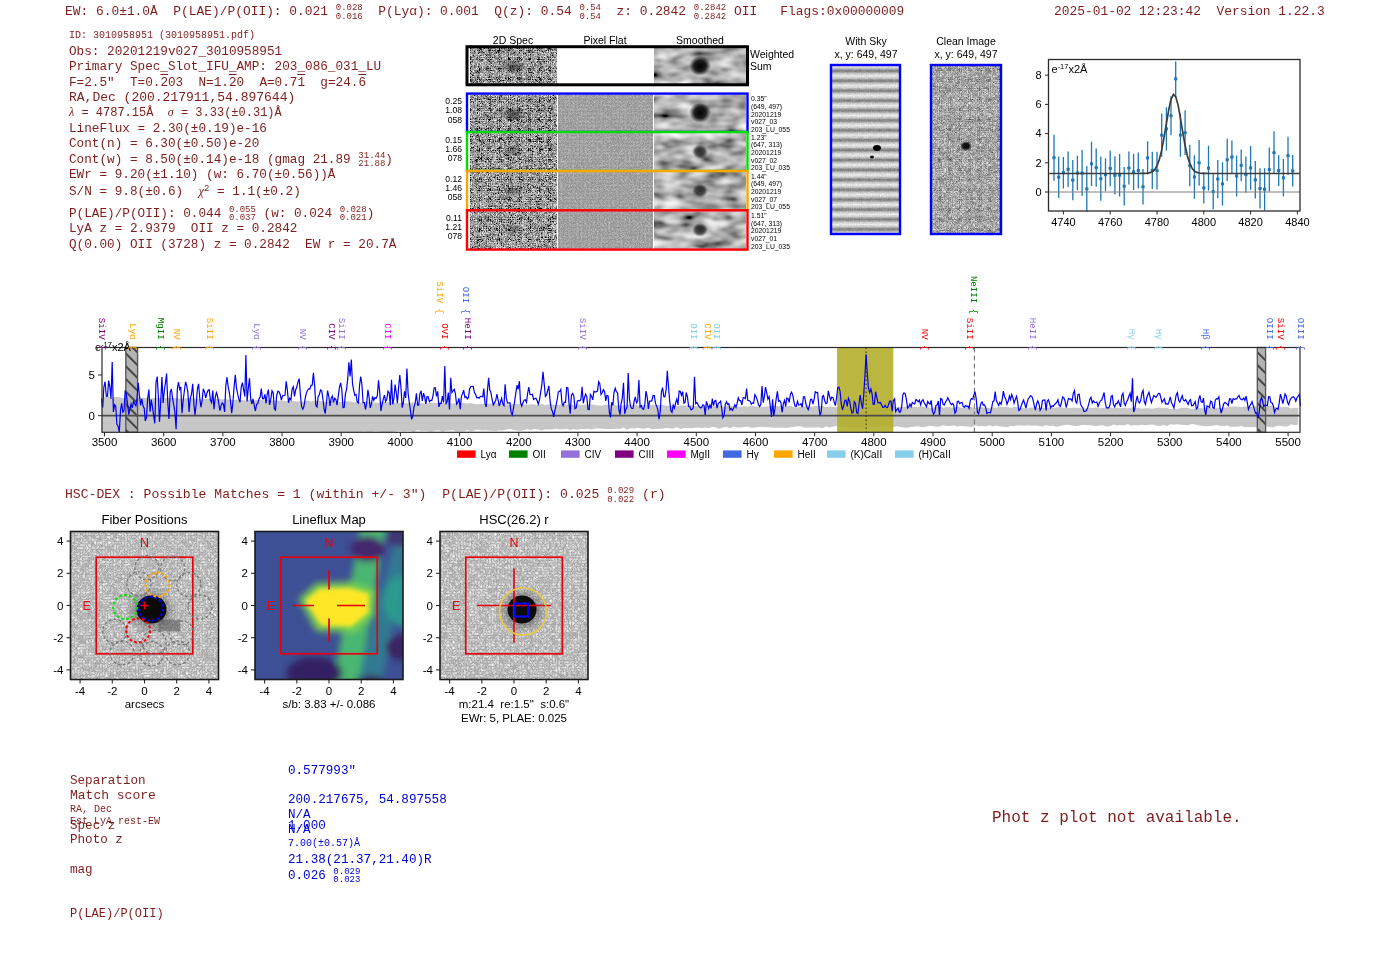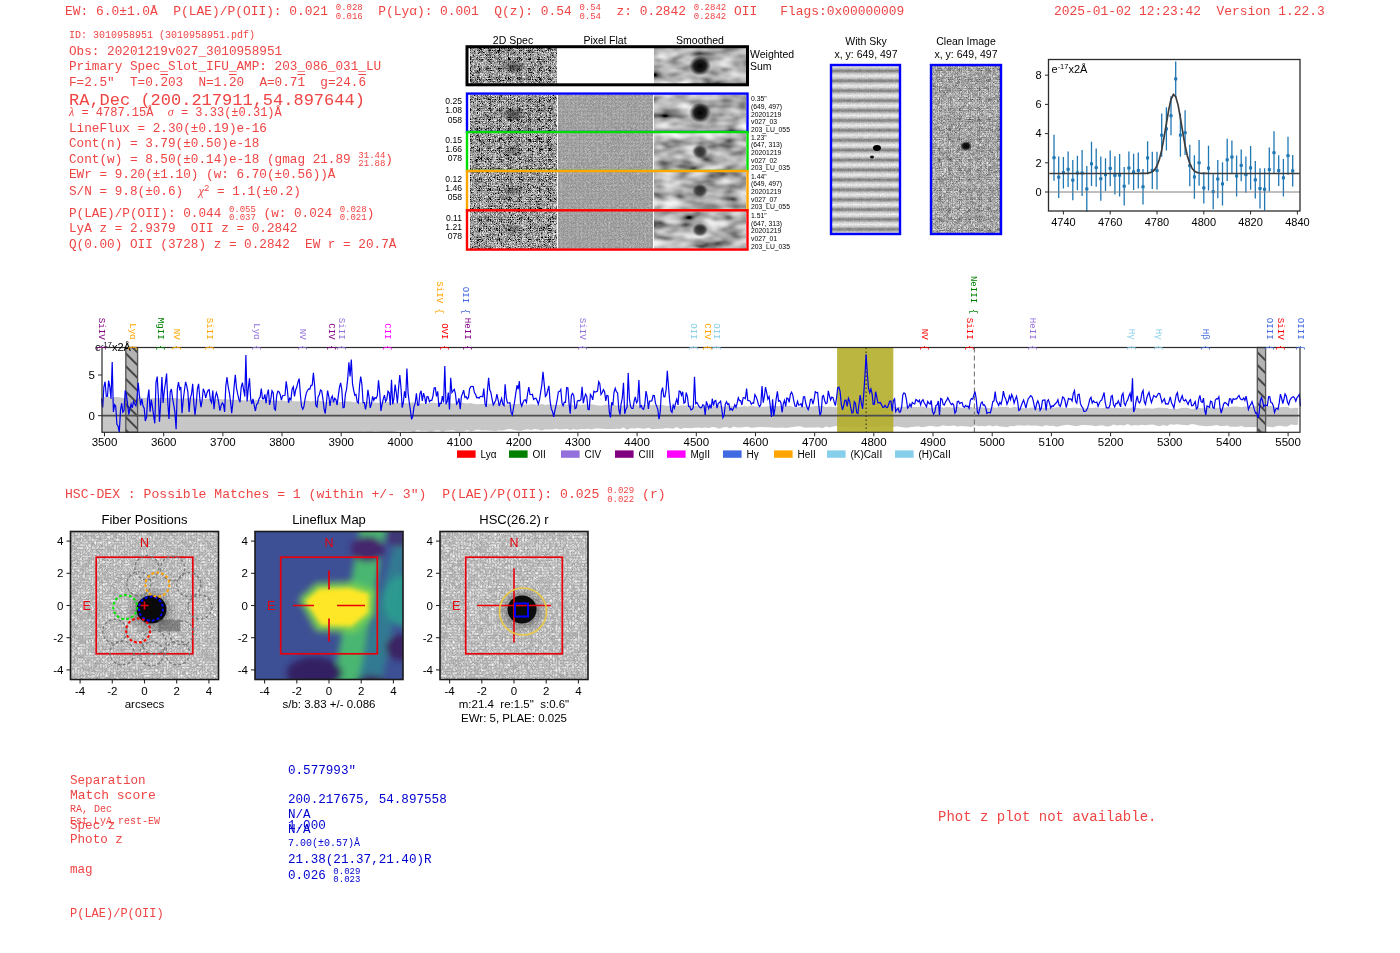--- a/index.html
+++ b/index.html
@@ -1,14 +1,14 @@
 <!DOCTYPE html>
 <html><head><meta charset="utf-8"><style>*{margin:0;padding:0;box-sizing:border-box}
 body{width:1400px;height:953px;background:#fff;position:relative;overflow:hidden}
-.mono{position:absolute;font-family:"Liberation Mono",monospace;color:#ef4444;white-space:pre;line-height:1.15}
+.mono{position:absolute;font-family:"Liberation Mono",monospace;color:#7f1d1d;white-space:pre;line-height:1.15}
 .blue{color:#0000d0}
 .fr{display:inline-block;vertical-align:-3.5px;line-height:0.98;font-size:9px;text-align:center}
 .fr span{display:block}
 .ov{text-decoration:overline}
 sup{font-size:9px;vertical-align:4px}
 i{font-style:italic;font-family:"Liberation Serif",serif}
 </style></head><body>
 <svg width="1400" height="953" viewBox="0 0 1400 953" style="position:absolute;left:0;top:0">
 <defs>
 <filter id="nfine0" x="0%" y="0%" width="100%" height="100%">
@@ -613,24 +613,24 @@
     <text x="329.0" y="708" font-size="11.5" text-anchor="middle" font-family="Liberation Sans">s/b: 3.83 +/- 0.086</text>
     <text x="514.0" y="708" font-size="11.5" text-anchor="middle" font-family="Liberation Sans">m:21.4&nbsp;&nbsp;re:1.5"&nbsp;&nbsp;s:0.6"</text>
     <text x="514.0" y="722" font-size="11.5" text-anchor="middle" font-family="Liberation Sans">EWr: 5, PLAE: 0.025</text>
   </svg>
 <div class="mono" style="left:65px;top:4px;font-size:12.9px">EW: 6.0±1.0Å&nbsp;&nbsp;P(LAE)/P(OII): 0.021&nbsp;<span class="fr"><span>0.028</span><span>0.016</span></span>&nbsp;&nbsp;P(Lyα): 0.001&nbsp;&nbsp;Q(z): 0.54&nbsp;<span class="fr"><span>0.54</span><span>0.54</span></span>&nbsp;&nbsp;z: 0.2842&nbsp;<span class="fr"><span>0.2842</span><span>0.2842</span></span> OII&nbsp;&nbsp;&nbsp;Flags:0x00000009</div>
 <div class="mono" style="left:1054px;top:5px;font-size:12.9px">2025-01-02 12:23:42&nbsp;&nbsp;Version 1.22.3</div>
 <div class="mono" style="left:69px;top:29.5px;font-size:10px">ID: 3010958951 (3010958951.pdf)</div>
 <div class="mono" style="left:69px;top:45.0px;font-size:12.7px">Obs: 20201219v027_3010958951</div>
 <div class="mono" style="left:69px;top:60.4px;font-size:12.7px">Primary Spec_Slot_IFU_AMP: 203_086_031_LU</div>
 <div class="mono" style="left:69px;top:75.8px;font-size:12.7px">F=2.5"&nbsp;&nbsp;T=0.<span class="ov">2</span>03&nbsp;&nbsp;N=1.<span class="ov">2</span>0&nbsp;&nbsp;A=0.7<span class="ov">1</span>&nbsp;&nbsp;g=24.<span class="ov">6</span></div>
-<div class="mono" style="left:69px;top:91.2px;font-size:17px">RA,Dec (200.217911,54.897644)</div>
+<div class="mono" style="left:69px;top:91.2px;font-size:13px">RA,Dec (200.217911,54.897644)</div>
 <div class="mono" style="left:69px;top:106.4px;font-size:12px"><i>λ</i> = 4787.15Å&nbsp;&nbsp;<i>σ</i> = 3.33(±0.31)Å</div>
 <div class="mono" style="left:69px;top:121.6px;font-size:12.7px">LineFlux = 2.30(±0.19)e-16</div>
-<div class="mono" style="left:69px;top:136.6px;font-size:12.7px">Cont(n) = 3.79(±0.50)e-18</div>
+<div class="mono" style="left:69px;top:136.6px;font-size:12.7px">Cont(n) = 6.30(±0.50)e-20</div>
 <div class="mono" style="left:69px;top:151.6px;font-size:12.7px">Cont(w) = 8.50(±0.14)e-18 (gmag 21.89&nbsp;<span class="fr"><span>31.44</span><span>21.88</span></span>)</div>
 <div class="mono" style="left:69px;top:168.3px;font-size:12.7px">EWr = 9.20(±1.10) (w: 6.70(±0.56))Å</div>
 <div class="mono" style="left:69px;top:183.5px;font-size:12.7px">S/N = 9.8(±0.6)&nbsp;&nbsp;<i>χ</i><sup>2</sup> = 1.1(±0.2)</div>
 <div class="mono" style="left:69px;top:205.5px;font-size:12.7px">P(LAE)/P(OII): 0.044&nbsp;<span class="fr"><span>0.055</span><span>0.037</span></span> (w: 0.024&nbsp;<span class="fr"><span>0.028</span><span>0.021</span></span>)</div>
 <div class="mono" style="left:69px;top:222.0px;font-size:12.7px">LyA z = 2.9379&nbsp;&nbsp;OII z = 0.2842</div>
 <div class="mono" style="left:69px;top:238.0px;font-size:12.7px">Q(0.00) OII (3728) z = 0.2842&nbsp;&nbsp;EW r = 20.7Å</div>
 <div class="mono" style="left:65px;top:487px;font-size:13.1px">HSC-DEX : Possible Matches = 1 (within +/- 3")&nbsp;&nbsp;P(LAE)/P(OII): 0.025&nbsp;<span class="fr"><span>0.029</span><span>0.022</span></span> (r)</div>
 <div class="mono" style="left:70px;top:774.0px;font-size:12.6px">Separation</div>
 <div class="mono" style="left:70px;top:788.9px;font-size:13px">Match score</div>
 <div class="mono" style="left:70px;top:803.7px;font-size:10px">RA, Dec</div>
@@ -640,12 +640,12 @@
 <div class="mono" style="left:70px;top:863.1px;font-size:12.6px">mag</div>
 <div class="mono" style="left:70px;top:908px;font-size:12px">P(LAE)/P(OII)</div>
 <div class="mono blue" style="left:288px;top:763.5px;font-size:12.6px">0.577993"</div>
 <div class="mono blue" style="left:288px;top:819px;font-size:12.6px">1.000</div>
 <div class="mono blue" style="left:288px;top:793.2px;font-size:12.6px">200.217675, 54.897558</div>
 <div class="mono blue" style="left:288px;top:808.1px;font-size:12.6px">N/A</div>
 <div class="mono blue" style="left:288px;top:822.9px;font-size:12.6px">N/A</div>
 <div class="mono blue" style="left:288px;top:837.8px;font-size:10px">7.00(±0.57)Å</div>
 <div class="mono blue" style="left:288px;top:852.6px;font-size:12.6px">21.38(21.37,21.40)R</div>
 <div class="mono blue" style="left:288px;top:867.5px;font-size:12.6px">0.026&nbsp;<span class="fr"><span>0.029</span><span>0.023</span></span></div>
-<div class="mono" style="left:938px;top:809px;font-size:14px">Phot z plot not available.</div>
+<div class="mono" style="left:992px;top:809px;font-size:16px">Phot z plot not available.</div>
 </body></html>

